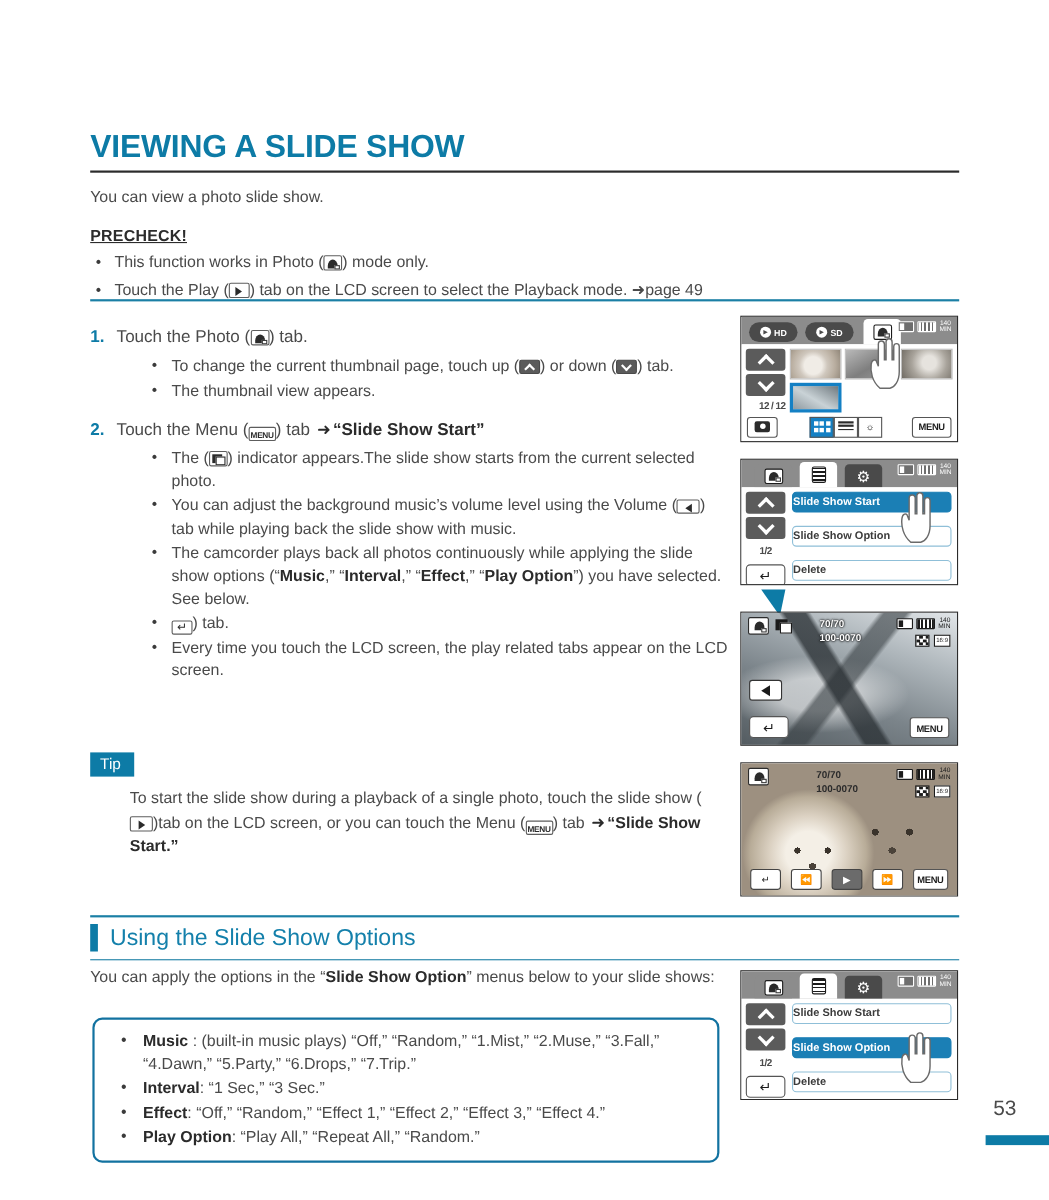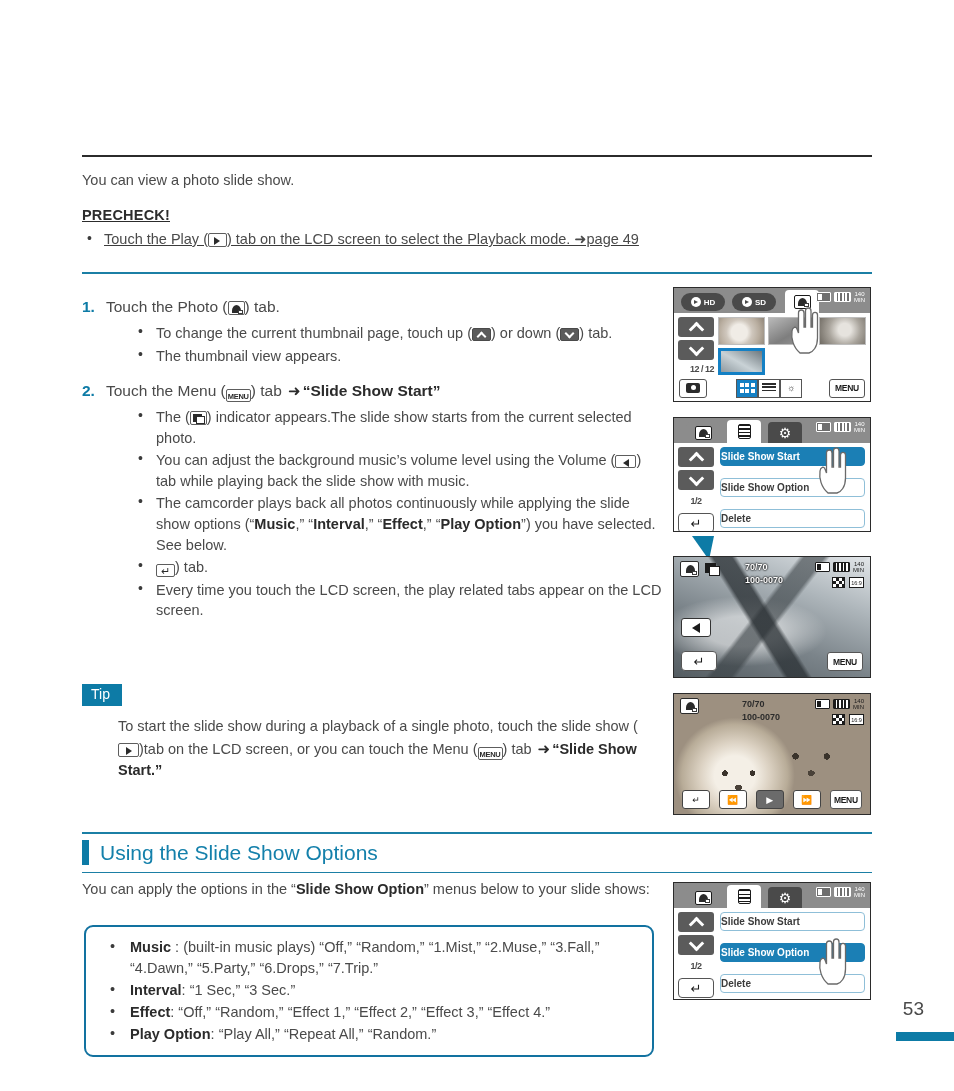--- a/index.html
+++ b/index.html
@@ -243,27 +243,33 @@
     position:absolute; width:0;height:0;
     border-left:17px solid transparent; border-right:5px solid transparent;
     border-top:24px solid #0d7ba6;
   }
 </style>
 </head>
 <body>
 
 <div class="page">
 
+  <div class="col-left">
+    <h1 class="title">VIEWING A SLIDE SHOW</h1>
+  </div>
   <div style="position:absolute;left:82px;top:155px;width:790px;border-bottom:2px solid #2b2b2b;"></div>
 
   <div style="position:absolute;left:82px;top:172px;width:600px;font-size:14.5px;color:#4a4a4a;">You can view a photo slide show.</div>
 
-  <div style="position:absolute;left:82px;top:207px;width:600px;text-decoration:underline;">
+  <div style="position:absolute;left:82px;top:207px;width:600px;">
     <div class="precheck-head" style="margin-top:0">PRECHECK!</div>
     <ul class="plain" style="margin-top:6px;">
+      <li>
+        <span>This function works in Photo (</span><span class="ic ic-photo"><span class="bust"></span><span class="cnr"></span></span><span>) mode only.</span>
+      </li>
       <li>
         <span>Touch the Play (</span><span class="ic ic-play"><span class="tri"></span></span><span>) tab on the LCD screen to select the Playback mode. ➜page 49</span>
       </li>
     </ul>
   </div>
   <div style="position:absolute;left:82px;top:272px;width:790px;border-bottom:2px solid #1b7fa5;"></div>
 
   <div style="position:absolute;left:82px;top:284px;width:580px;">
 
     <div class="step">

